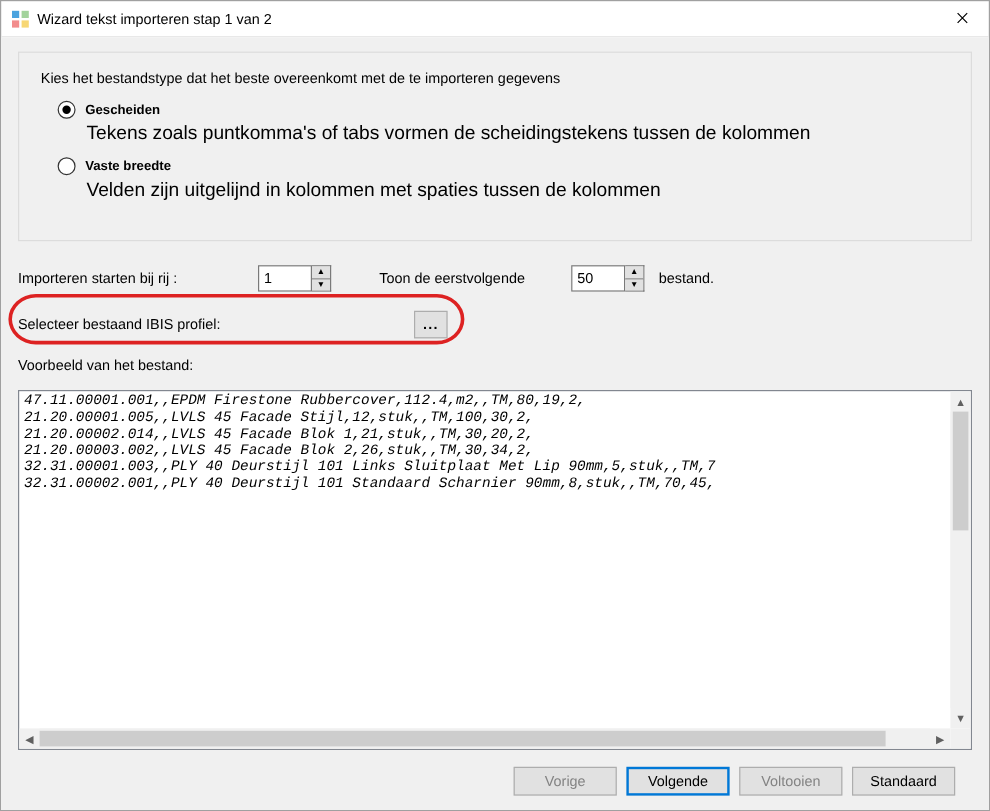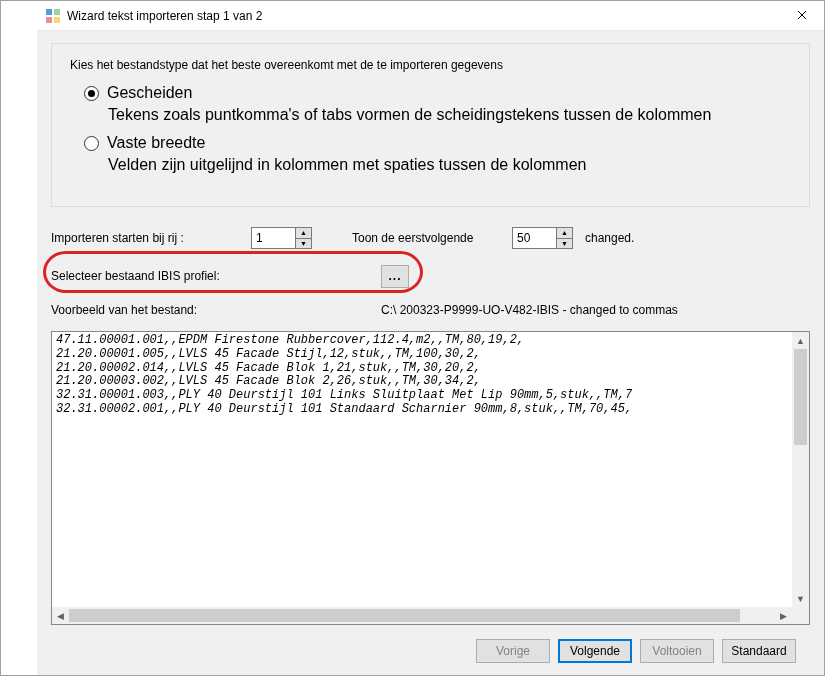--- a/index.html
+++ b/index.html
@@ -10,21 +10,20 @@
     background: #fff;
     color: #000;
   }
   .window {
     width: 825px;
     height: 676px;
     border: 1px solid #a0a0a0;
     background: #fff;
     display: flex;
     flex-direction: column;
-    padding-left: 36px;
   }
   .titlebar {
     height: 30px;
     display: flex;
     align-items: center;
     padding: 0 0 0 8px;
     border-bottom: 1px solid #e8e8e8;
   }
   .titlebar-icon {
     width: 16px;
@@ -79,21 +78,21 @@
     justify-content: center;
     background: #fff;
   }
   .radio.checked::after {
     content: "";
     width: 7px;
     height: 7px;
     background: #000;
     border-radius: 50%;
   }
-  .radio-label { font-size: 16px; }
+  .radio-label { font-size: 11px; font-weight: bold; }
   .radio-desc {
     margin: 4px 0 10px 38px;
     font-size: 16px;
   }
   .row {
     display: flex;
     align-items: center;
     margin: 6px 0;
   }
   .label-col { width: 330px; }
@@ -203,21 +202,21 @@
     position:absolute; right:0; bottom:0; width:17px; height:17px; background:#f0f0f0;
   }
   .button-bar {
     display: flex;
     justify-content: flex-end;
     gap: 8px;
     padding: 10px 14px 12px 0;
     background: #f0f0f0;
   }
   .btn {
-    width: 74px;
+    width: 86px;
     height: 24px;
     border: 1px solid #adadad;
     background: #e1e1e1;
     font-size: 12px;
     font-family: inherit;
     cursor: pointer;
   }
   .btn.disabled {
     color: #838383;
     cursor: default;
@@ -280,32 +279,31 @@
       </span>
       <span class="gap"></span>
       <span style="width:160px">Toon de eerstvolgende</span>
       <span class="spinner-wrap">
         <input class="spinner-input" value="50" style="">
         <span class="spinner-btns">
           <span class="spinner-btn">▲</span>
           <span class="spinner-btn">▼</span>
         </span>
       </span>
-      <span style="margin-left:12px">changed.</span>
+      <span style="margin-left:12px">bestand.</span>
     </div>
 
     <div class="sel-row">
       <div class="highlight-oval"></div>
       <span class="label-col">Selecteer bestaand IBIS profiel:</span>
       <span class="browse-btn">...</span>
     </div>
 
     <div class="row" style="margin-top:6px">
       <span class="label-col">Voorbeeld van het bestand:</span>
-      <span>C:\ 200323-P9999-UO-V482-IBIS - changed to commas</span>
     </div>
 
     <div class="preview-box">
       <div class="preview-text">47.11.00001.001,,EPDM Firestone Rubbercover,112.4,m2,,TM,80,19,2,
 21.20.00001.005,,LVLS 45 Facade Stijl,12,stuk,,TM,100,30,2,
 21.20.00002.014,,LVLS 45 Facade Blok 1,21,stuk,,TM,30,20,2,
 21.20.00003.002,,LVLS 45 Facade Blok 2,26,stuk,,TM,30,34,2,
 32.31.00001.003,,PLY 40 Deurstijl 101 Links Sluitplaat Met Lip 90mm,5,stuk,,TM,7
 32.31.00002.001,,PLY 40 Deurstijl 101 Standaard Scharnier 90mm,8,stuk,,TM,70,45,</div>
       <div class="sb-vert">

